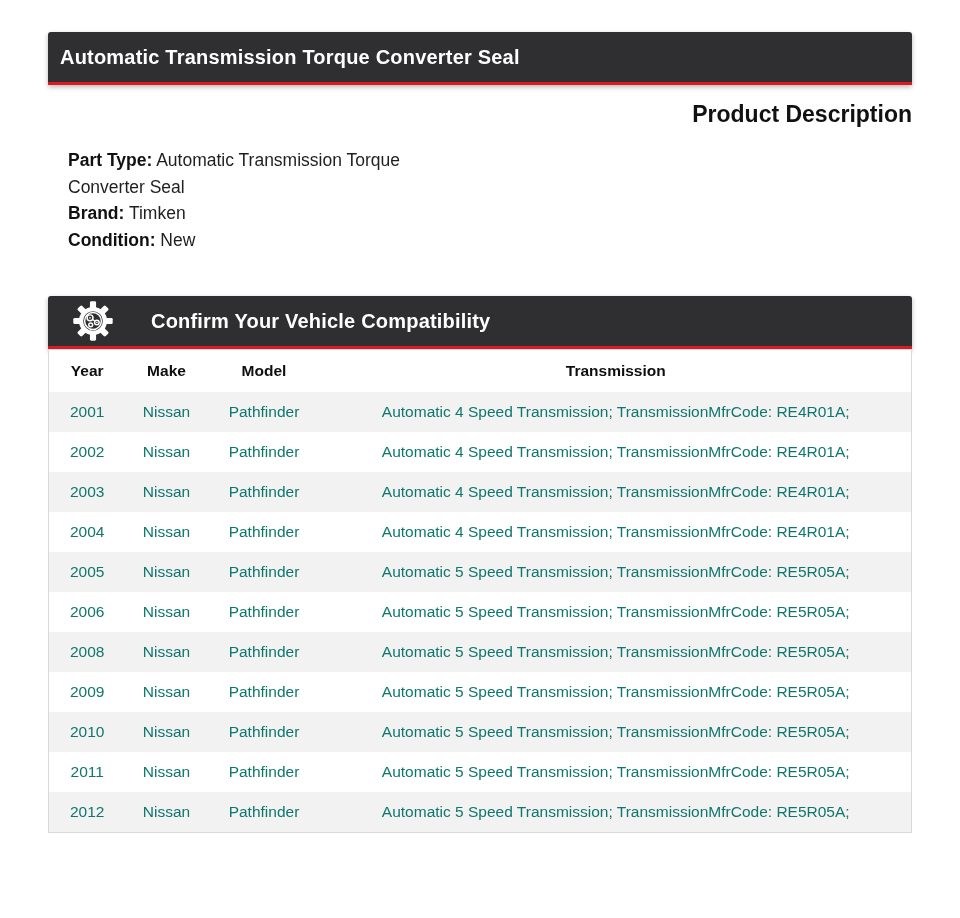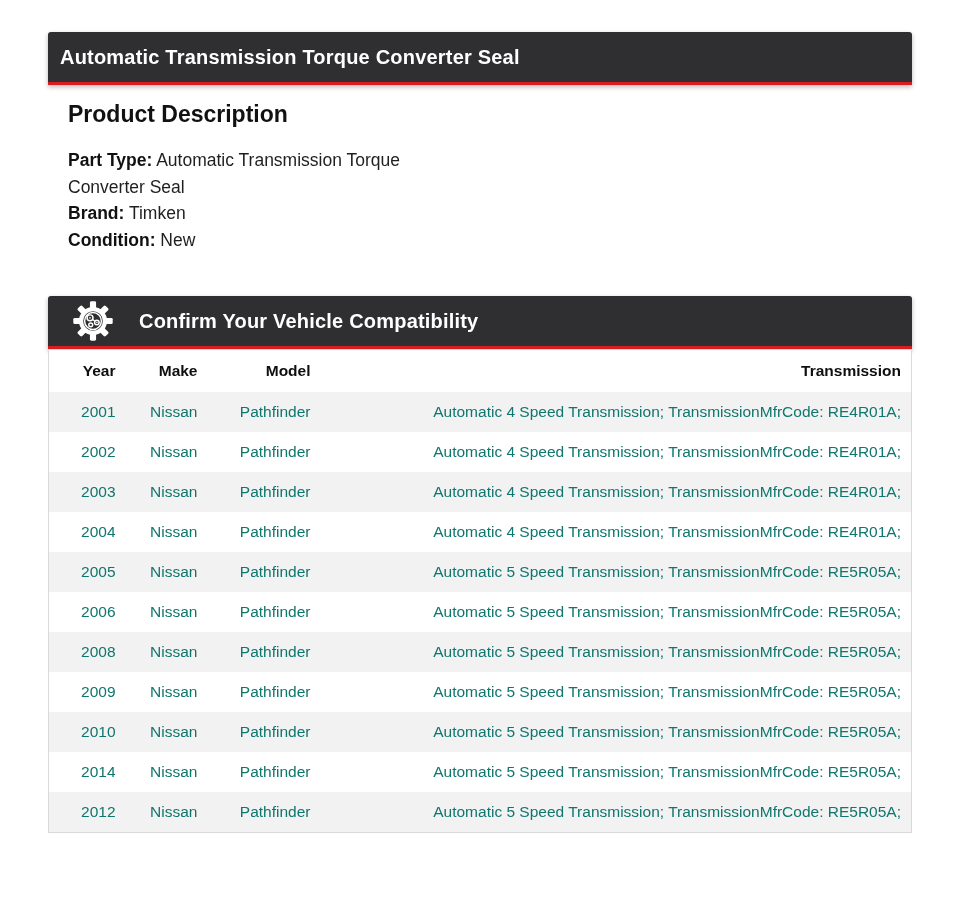--- a/index.html
+++ b/index.html
@@ -22,49 +22,50 @@
   .bar{
     background:var(--header-bg);
     border-bottom:3px solid var(--accent-red);
     border-radius:3px 3px 0 0;
     box-shadow:0 2px 5px rgba(0,0,0,0.28);
     color:#ffffff;
     display:flex;align-items:center;
     height:53px;
   }
   .bar.title-bar{padding:0 12px;}
-  .bar.compat-bar{padding:0 24px;margin-top:43px;}
+  .bar.compat-bar{padding:0 24px;margin-top:43px;gap:12px;}
   .bar h1{
     font-size:20px;font-weight:700;letter-spacing:0.2px;
     white-space:nowrap;
   }
   .bar .gear{width:42px;height:42px;margin-right:25px;flex:0 0 auto;}
 
   
   .section-title{
     font-size:23px;font-weight:700;color:#111;
     margin:16px 0 16px 20px;
+    text-align:right;
   }
   .fields{
     margin:19px 0 0 20px;
     max-width:398px;
     font-size:17.5px;line-height:26.5px;color:#1f1f1f;
   }
   .fields .lbl{font-weight:700;color:#111;}
 
   
   table.compat{
     width:100%;
     border-collapse:collapse;
     border:1px solid var(--table-border);
     background:#fff;
     table-layout:fixed;
   }
   table.compat th, table.compat td{
-    text-align:right;
+    text-align:center;
     padding:11px 10px 11px 10px;
     font-size:15.5px;
     overflow:hidden;white-space:nowrap;
   }
   table.compat th{font-weight:700;color:#0f0f0f;background:#fff;padding-top:12px;padding-bottom:12px;}
   table.compat td{color:#0f766e;font-weight:400;}
   table.compat tbody tr:nth-child(odd){background:var(--row-stripe);}
 </style>
 </head>
 <body>
@@ -190,21 +191,21 @@
           <td>Pathfinder</td>
           <td>Automatic 5 Speed Transmission; TransmissionMfrCode: RE5R05A;</td>
         </tr>
         <tr>
           <td>2010</td>
           <td>Nissan</td>
           <td>Pathfinder</td>
           <td>Automatic 5 Speed Transmission; TransmissionMfrCode: RE5R05A;</td>
         </tr>
         <tr>
-          <td>2014</td>
+          <td>2011</td>
           <td>Nissan</td>
           <td>Pathfinder</td>
           <td>Automatic 5 Speed Transmission; TransmissionMfrCode: RE5R05A;</td>
         </tr>
         <tr>
           <td>2012</td>
           <td>Nissan</td>
           <td>Pathfinder</td>
           <td>Automatic 5 Speed Transmission; TransmissionMfrCode: RE5R05A;</td>
         </tr>

